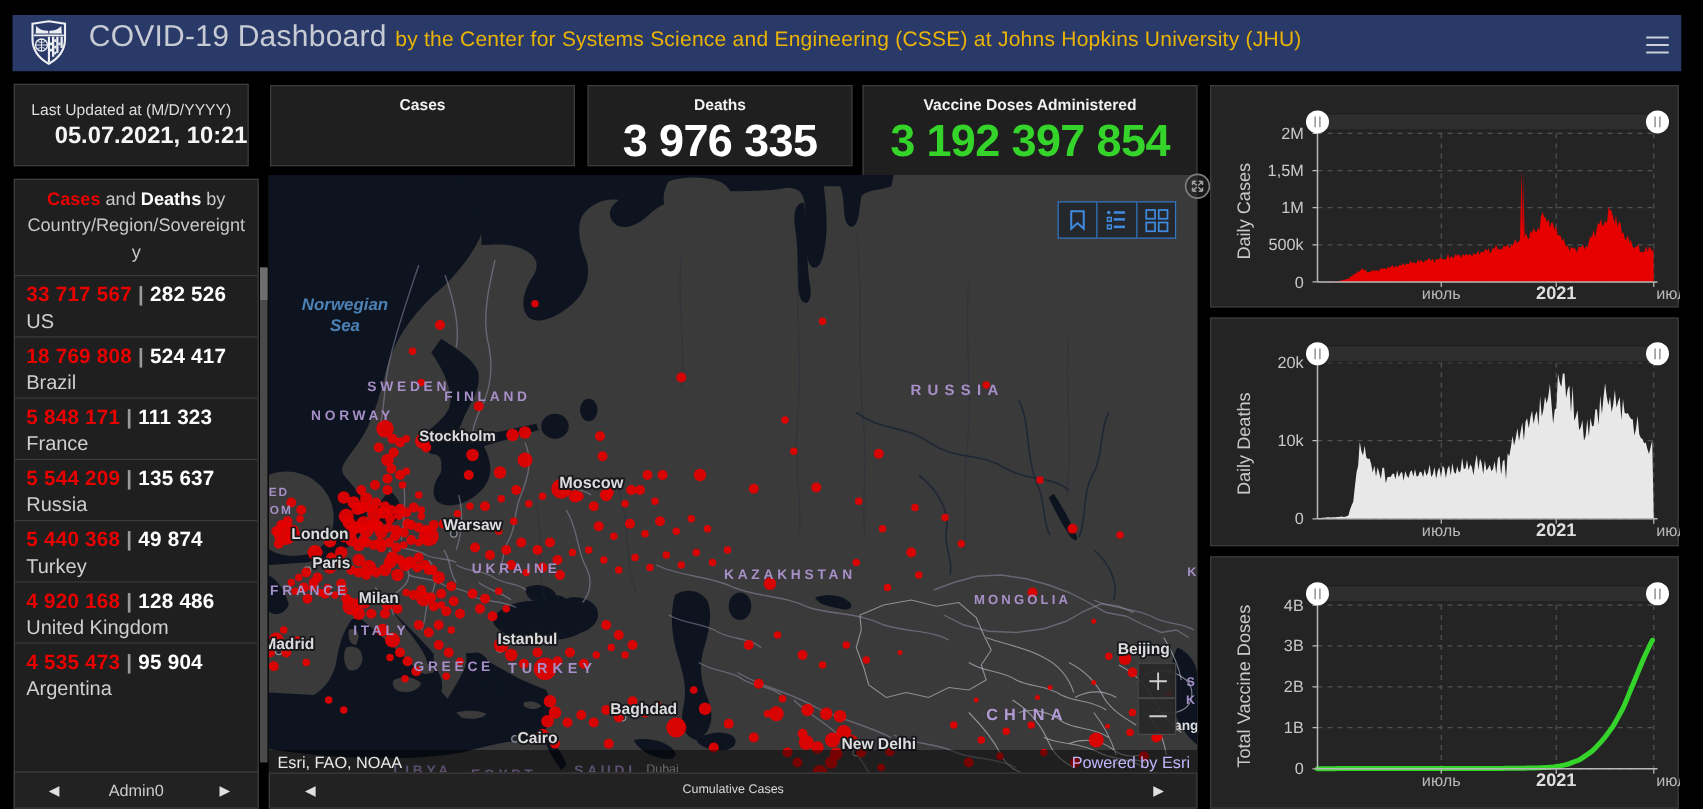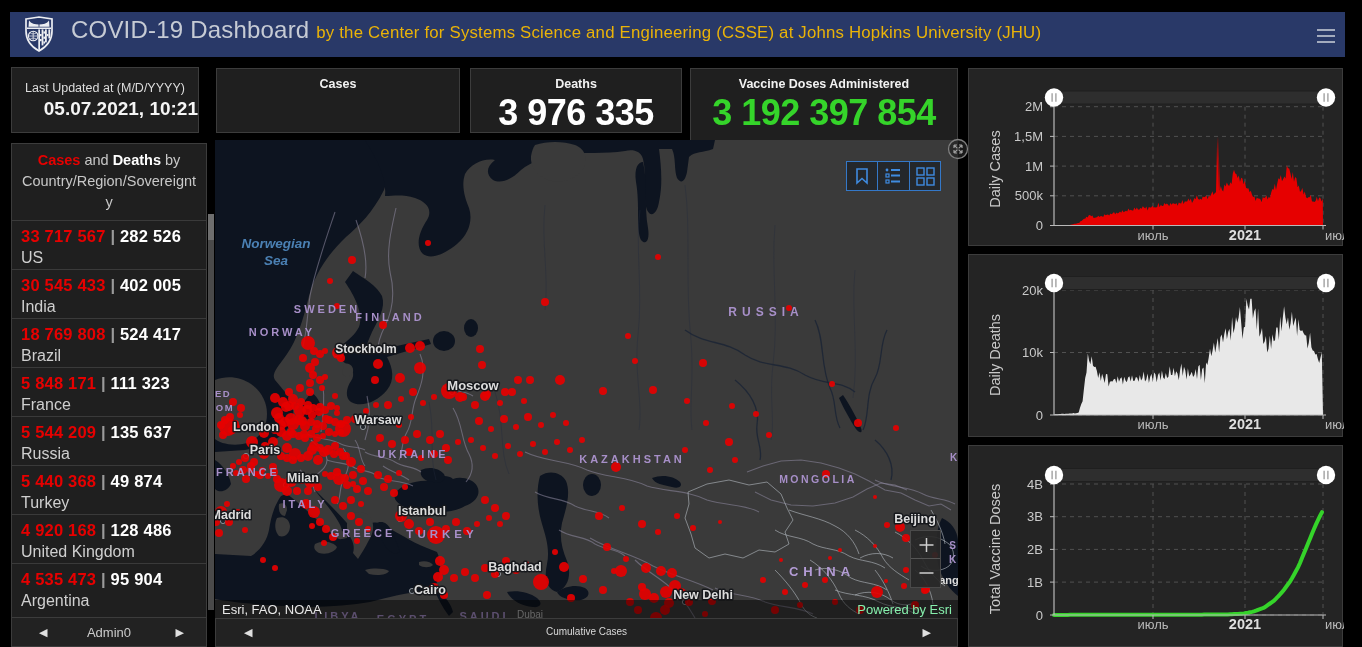--- a/index.html
+++ b/index.html
@@ -55,24 +55,20 @@
   <div style="text-align:right;font-size:19px;font-weight:bold;color:#f5f5f5;margin-top:3px;">05.07.2021, 10:21</div>
 </div>
 
 <div class="panel" style="left:11px;top:143px;width:196px;height:611px;overflow:hidden;">
   <div style="text-align:center;font-size:14.5px;color:#c8c8c8;line-height:21px;padding:6px 0 7px 0;">
     <span style="color:#e60000;font-weight:bold;">Cases</span> and <span style="color:#ffffff;font-weight:bold;">Deaths</span> by<br>Country/Region/Sovereignt<br>y
   </div>
   <div class="crow">
       <div class="cnums"><span class="cred">33 717 567</span><span class="cbar"> | </span><span class="cwhite">282 526</span></div>
       <div class="cname">US</div>
-    </div>
-    <div class="crow">
-      <div class="cnums"><span class="cred">30 545 433</span><span class="cbar"> | </span><span class="cwhite">402 005</span></div>
-      <div class="cname">India</div>
     </div>
     <div class="crow">
       <div class="cnums"><span class="cred">18 769 808</span><span class="cbar"> | </span><span class="cwhite">524 417</span></div>
       <div class="cname">Brazil</div>
     </div>
     <div class="crow">
       <div class="cnums"><span class="cred">5 848 171</span><span class="cbar"> | </span><span class="cwhite">111 323</span></div>
       <div class="cname">France</div>
     </div>
     <div class="crow">
@@ -632,21 +628,21 @@
         </svg>
       </div>
 <div style="height:28px;position:relative">
         <svg width="31" height="28" viewBox="0 0 31 30" style="position:absolute;left:0;top:0">
           <path d="M8,15 h15" stroke="#cfcfcf" stroke-width="1.6"></path>
         </svg>
       </div>
 </div>
 <div style="position:absolute;left:0;top:460px;width:743px;height:18px;background:rgba(0,0,0,0.45);">
   <div style="position:absolute;left:7px;top:2px;font-size:13px;color:#e8e8e8;">Esri, FAO, NOAA</div>
-  <div style="position:absolute;right:6px;top:2px;font-size:13px;color:#86efac;">Powered by Esri</div>
+  <div style="position:absolute;right:6px;top:2px;font-size:13px;color:#c4b5fd;">Powered by Esri</div>
 </div>
 </div>
 <svg width="26" height="26" viewBox="0 0 26 26" style="position:absolute;left:945px;top:136px">
 <circle cx="13" cy="13" r="9.5" fill="rgba(35,35,35,.7)" stroke="#7f7f7f" stroke-width="1.3"></circle>
 <path d="M9,9 l3,0 m-3,0 l0,3 m-0,-3 l3.4,3.4 M17,17 l-3,0 m3,0 l0,-3 m0,3 l-3.4,-3.4 M17,9 l-3,0 m3,0 l0,3 m0,-3 l-3.4,3.4 M9,17 l3,0 m-3,0 l0,-3 m0,3 l3.4,-3.4" stroke="#9f9f9f" stroke-width="1.2" fill="none"></path>
 </svg>
 
 <div class="navbar" style="left:215px;top:618px;width:743px;height:29px;">
   <div style="text-align:center;font-size:10px;margin-top:7px;color:#d8d8d8;">Cumulative Cases</div>
   <div class="arr" style="left:28px;top:7px;">◀</div>

